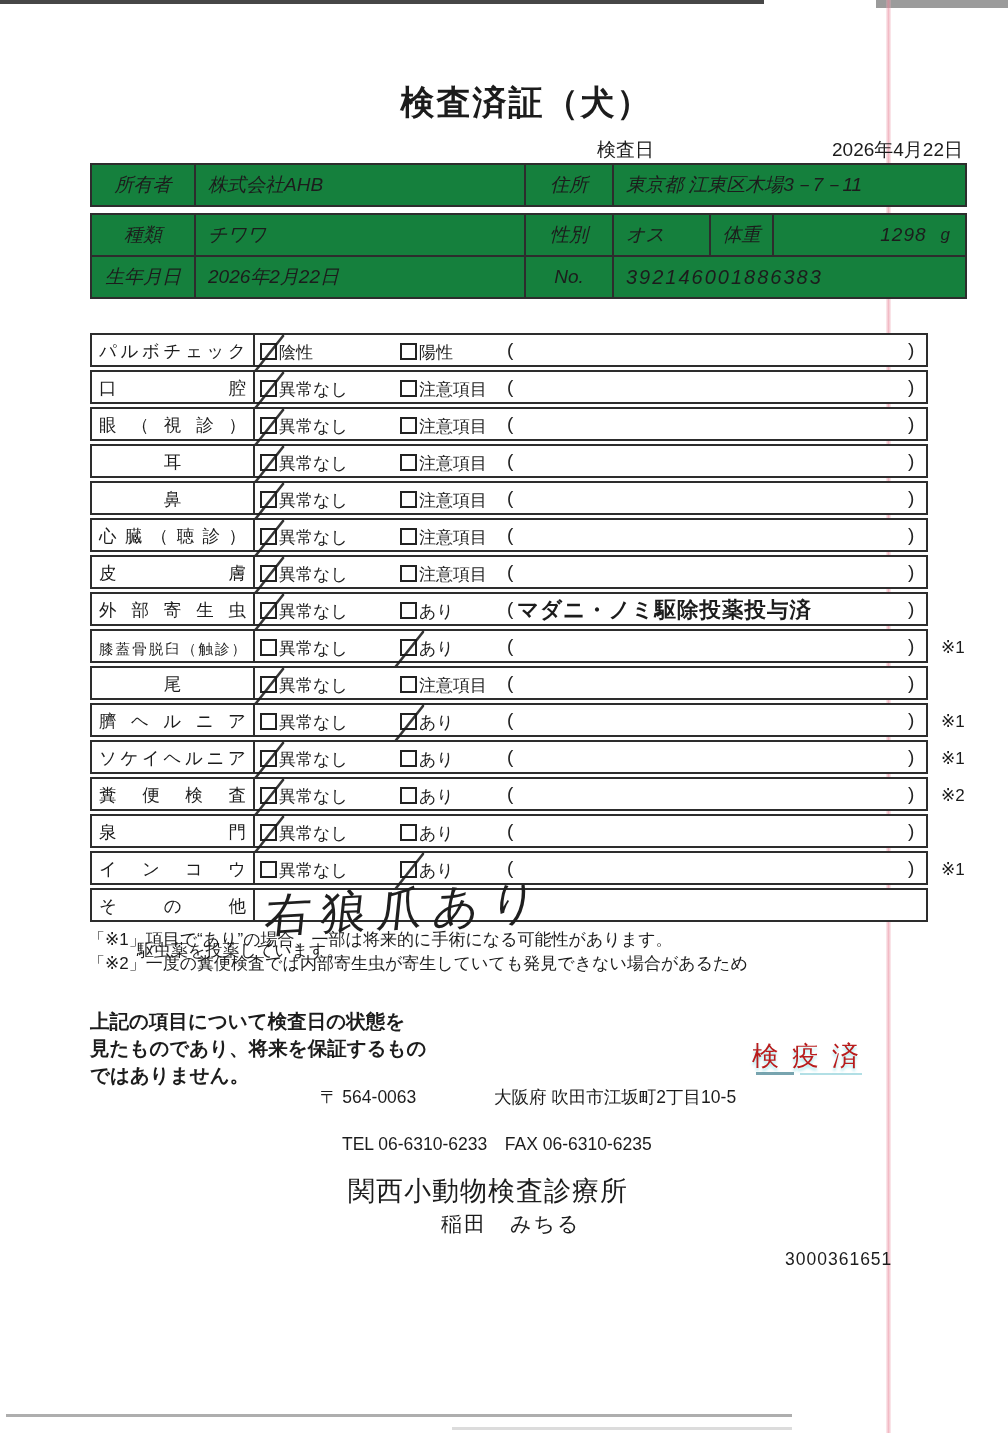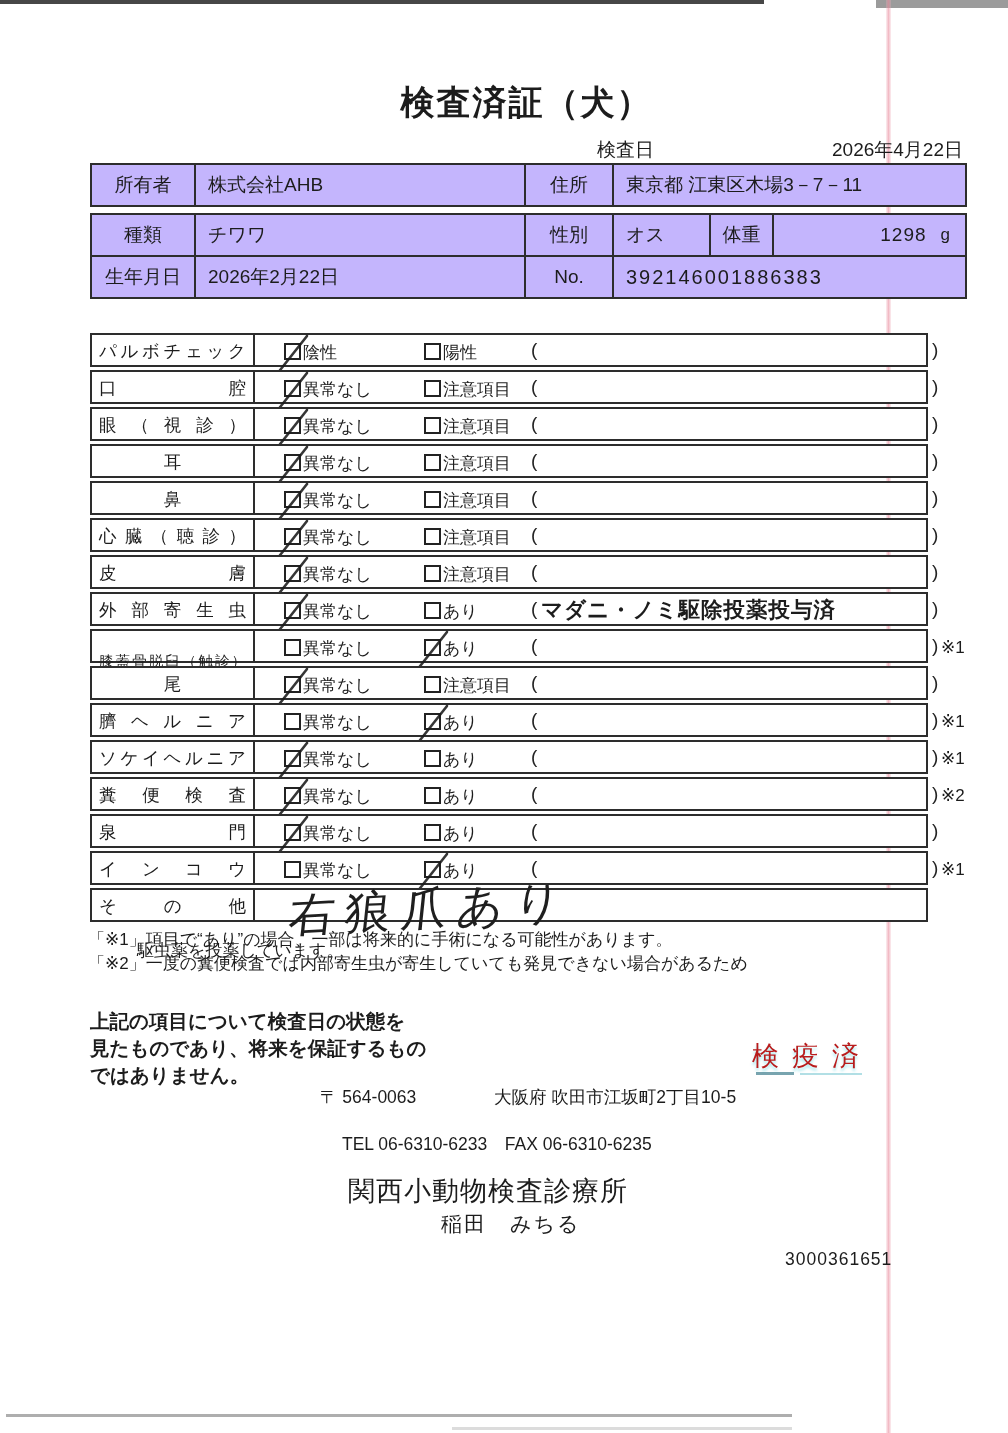--- a/index.html
+++ b/index.html
@@ -19,43 +19,43 @@
   .scan-pink-line{left:886px;top:0;width:5px;height:1433px;
     background:linear-gradient(to right,rgba(243,190,200,.25),rgba(233,140,158,.6),rgba(243,190,200,.25));}
   .scan-bottom-line{left:6px;top:1414px;width:786px;height:3px;background:#aeaeae;}
   .scan-bottom-smudge{left:452px;top:1427px;width:340px;height:3px;background:#dcdcdc;}
   
   .title{left:90px;top:80px;width:873px;text-align:center;
     font-size:34px;font-weight:bold;letter-spacing:2px;}
   .date-label{left:597px;top:137px;font-size:19px;}
   .date-value{left:808px;top:137px;width:155px;font-size:19px;text-align:right;}
   
-  .htable{border:2px solid #2d2d2d;display:flex;flex-direction:column;background:#c4b5fd;}
+  .htable{border:2px solid #2d2d2d;display:flex;flex-direction:column;background:#15803d;font-style:italic;}
   .hrow{display:flex;height:40px;}
   .hrow + .hrow{border-top:2px solid #2d2d2d;}
   .hcell{border-left:2px solid #2d2d2d;box-sizing:border-box;
     display:flex;align-items:center;font-size:19px;overflow:hidden;white-space:nowrap;}
   .hcell:first-child{border-left:none;}
   .hcell.lab{justify-content:center;}
   .hcell.val{padding-left:12px;}
   .hcell.num{justify-content:flex-end;padding-right:14px;letter-spacing:1px;}
   .wunit{margin-left:14px;font-size:17px;}
   .no-val{letter-spacing:2px;font-size:20px;}
   .intro{left:92px;top:305px;font-size:17.5px;}
   
   .exam-table{left:90px;top:333px;width:838px;}
   .exam-row{position:relative;box-sizing:border-box;height:34px;margin-bottom:3px;
     border:2px solid #2d2d2d;background:#fff;}
   .exam-label{position:absolute;left:0;top:0;bottom:0;width:163px;
     border-right:2px solid #2d2d2d;box-sizing:border-box;
     padding:5px 7px 0 7px;font-size:17.5px;line-height:22px;
     text-align:justify;text-align-last:justify;white-space:nowrap;overflow:visible;}
   .exam-label.center{text-align:center;text-align-last:center;}
-  .exam-label.small{font-size:14.5px;padding-top:19px;letter-spacing:0;}
-  .exam-content{position:absolute;left:163px;top:0;right:0;bottom:0;margin-left:24px;}
+  .exam-label.small{font-size:14.5px;padding-top:7px;letter-spacing:0;}
+  .exam-content{position:absolute;left:163px;top:0;right:0;bottom:0;}
   .cb{position:absolute;width:13px;height:13px;border:2px solid #222;top:8px;}
   .cb1{left:5px;} .cb2{left:145px;}
   .cb-lab{position:absolute;top:6px;font-size:17px;white-space:nowrap;}
   .cb-lab1{left:24px;} .cb-lab2{left:164px;}
   .paren{position:absolute;top:4px;font-size:19px;color:#242424;}
   .paren-open{left:252px;} .paren-close{left:653px;}
   .paren-text{position:absolute;left:262px;top:1px;font-size:21.5px;font-weight:bold;
     letter-spacing:1px;white-space:nowrap;}
   .tick{position:absolute;left:-13px;top:-13px;width:40px;height:46px;overflow:visible;pointer-events:none;}
   .tick path{stroke:#1a1a1a;stroke-width:2.6;fill:none;stroke-linecap:round;opacity:.88;}

